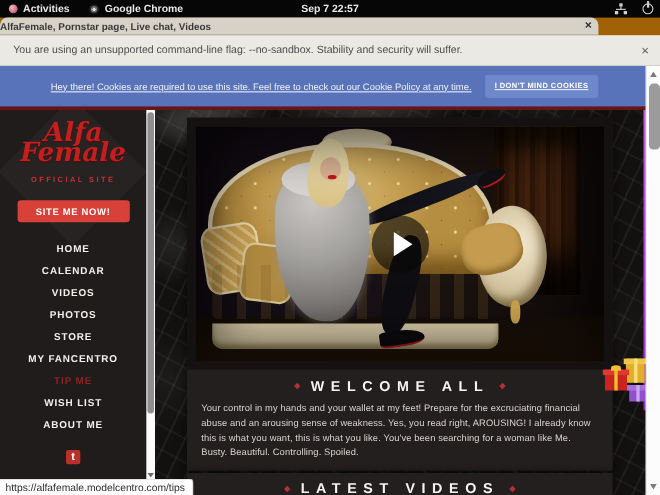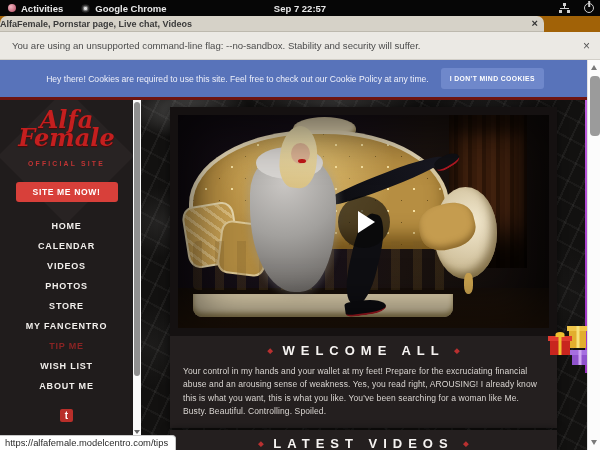--- a/index.html
+++ b/index.html
@@ -37,21 +37,21 @@
   .infobar { position:absolute; left:0; top:32px; width:600px; height:28px; background:#ebe9e4;
              display:flex; align-items:center; font-size:9.6px; color:#4c4c4c; padding-left:12px;
              border-bottom:1px solid #d2cfc8; }
   .infobar .close { position:absolute; right:10px; top:7px; font-size:12px; color:#555; }
 
   
   .viewport { position:absolute; left:0; top:60px; width:600px; height:390px; background:#0c0b0b; }
 
   .cookiebar { position:absolute; left:0; top:0; width:600px; height:37px; background:#5873ba;
                display:flex; align-items:center; justify-content:center; gap:12px;
-               color:#eef0fa; font-size:8.6px; padding:0 26px 0 16px; }
+               color:#eef0fa; font-size:8.6px; padding:0 26px 0 16px;text-decoration:underline; }
   .cookie-btn { flex:none; background:#6f88cb; color:#fff; font-size:6.8px; font-weight:bold;
                 letter-spacing:.4px; padding:7px 9px; border-radius:3px; border:none; cursor:pointer; }
 
   
   .site { position:absolute; left:0; top:37px; width:600px; height:353px; display:flex;
           border-top:3px solid #6d1410; }
 
   
   .sidebar { position:relative; width:133px; height:100%; background:#201c1c; flex:none;
              text-align:center; overflow:hidden; }

